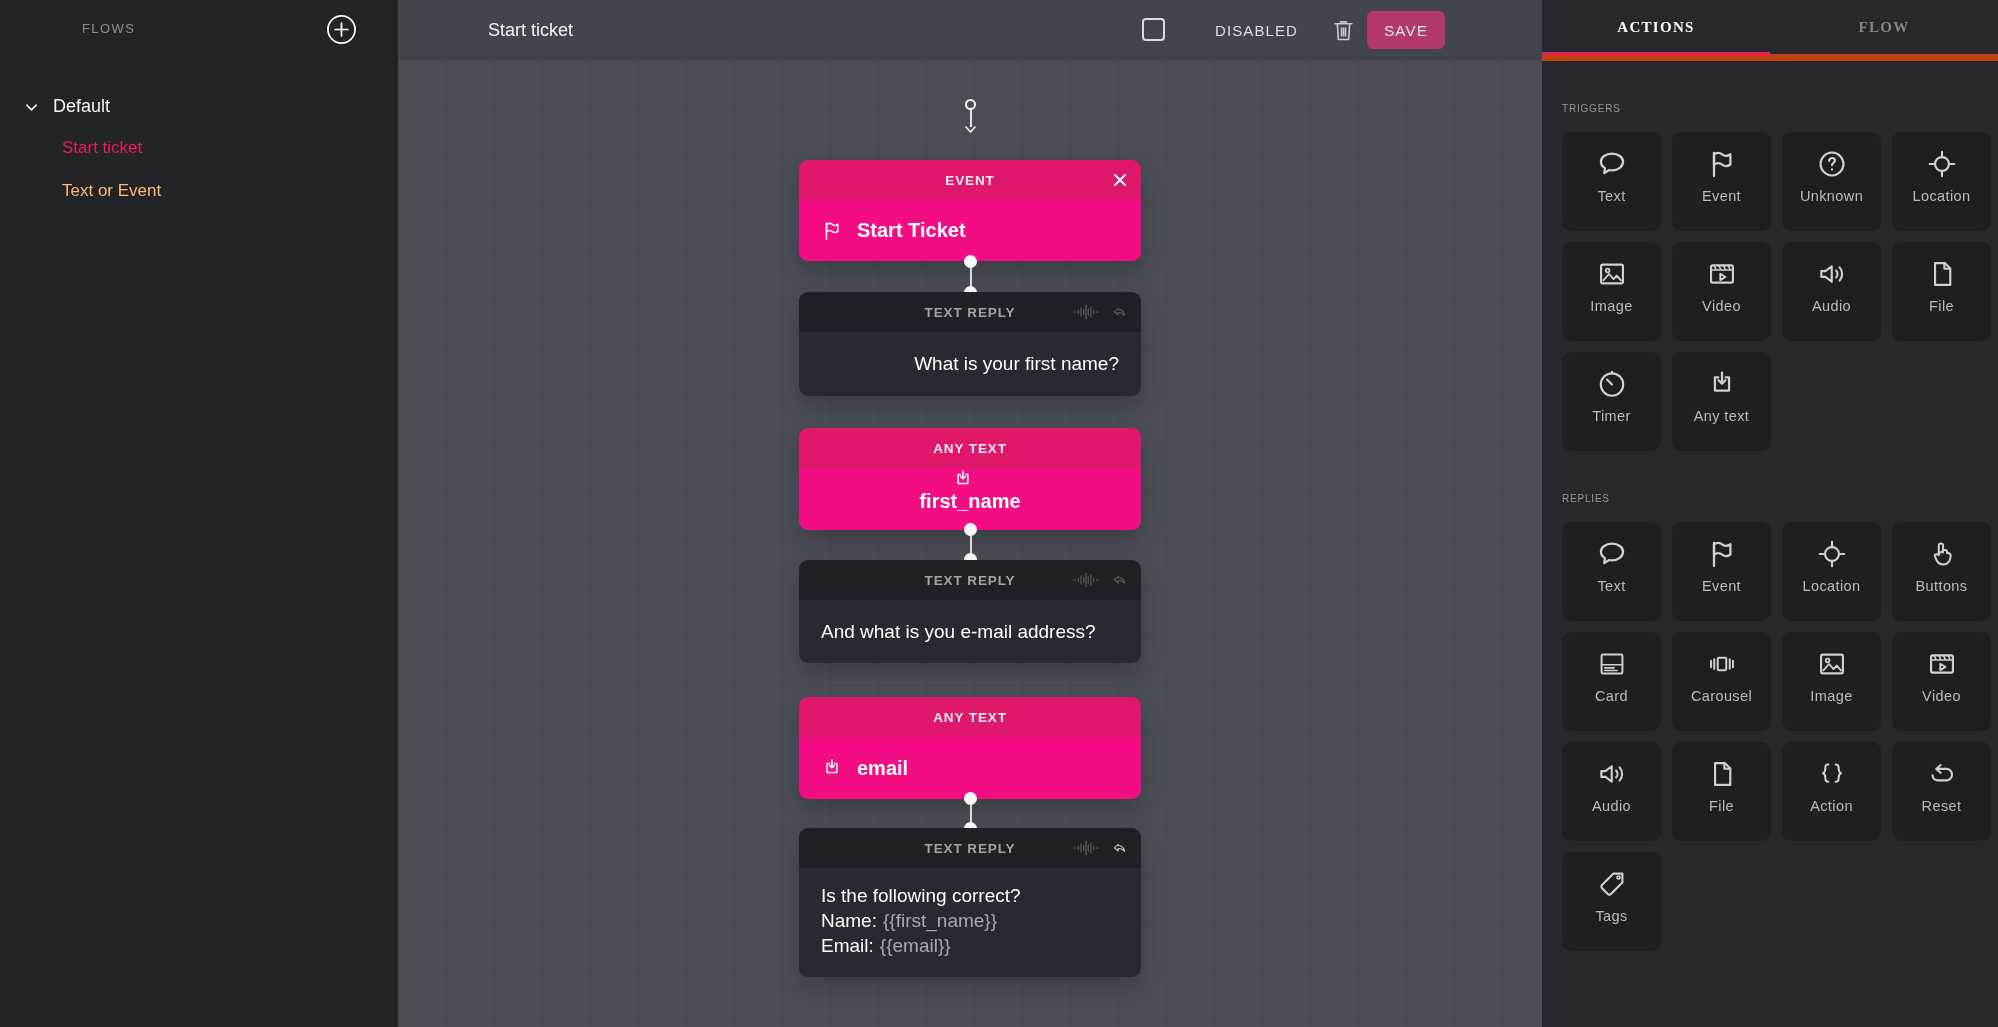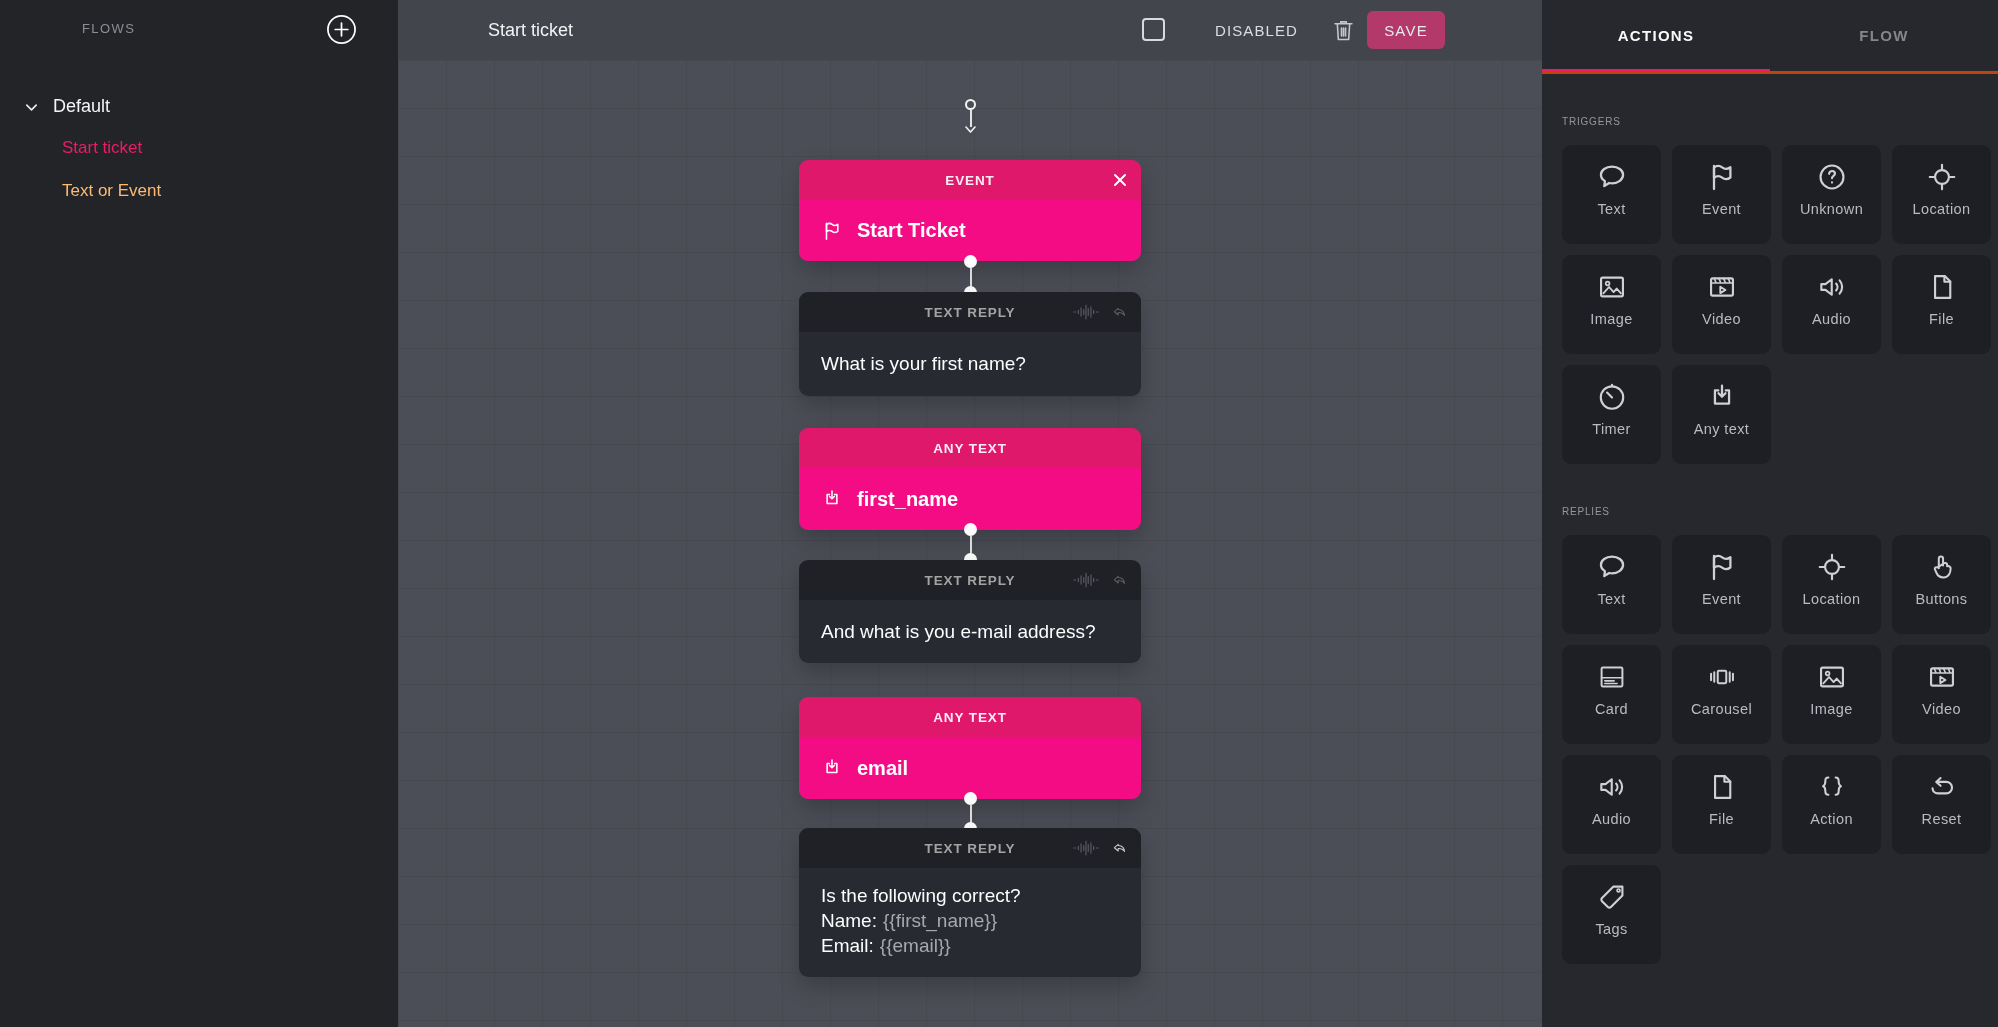--- a/index.html
+++ b/index.html
@@ -71,29 +71,29 @@
   .tpl-var { color:#a7a8af; margin-left:6px; font-weight:400; }
 
   .connector { position:absolute; left:566px; width:13px; display:flex; flex-direction:column; align-items:center; }
   .dot { width:13px; height:13px; border-radius:50%; background:#fdfdfd; flex:0 0 auto; cursor:pointer; }
   .conn-line { width:2px; flex:1 1 auto; background:rgba(255,255,255,.8); }
   .connector.c1 { top:195px; height:44px; }
   .connector.c2 { top:463px; height:43px; }
   .connector.c3 { top:732px; height:43px; }
 
   .node.n1 { top:100px; } .node.n1 .node-body { height:61px; }
-  .node.n2 { top:232px; } .node.n2 .node-body { height:64px; }
-  .node.n3 { top:368px; } .node.n3 .node-body { height:62px; }
+  .node.n2 { top:232px; } .node.n2 .node-body { height:64px;justify-content:flex-end; }
+  .node.n3 { top:368px; } .node.n3 .node-body { height:62px;flex-direction:column; }
   .node.n4 { top:500px; } .node.n4 .node-body { height:63px; }
   .node.n5 { top:637px; } .node.n5 .node-body { height:62px; }
   .node.n6 { top:768px; } .node.n6 .node-body { height:109px; }
 
   
   .panel { position:absolute; left:1542px; top:0; width:456px; height:1027px; background:#27282d; }
-  .tabs { display:flex; height:74px; border-bottom:3px solid #c2410c; }
+  .tabs { display:flex; height:61px; border-bottom:7px solid #c2410c;font-family:Liberation Serif, serif; }
   .tab { flex:1; display:flex; align-items:center; justify-content:center; font-size:15px; font-weight:700; letter-spacing:1.3px; color:#85868c; position:relative; cursor:pointer; background:none; border:none; font-family:inherit; }
   .tab.active { color:#fbfbfc; }
   .tab.active::after { content:""; position:absolute; left:0; right:0; bottom:-1px; height:3px; background:#e81e63; }
   .panel-content { padding:0 20px; }
   .section-title { margin-top:42px; font-size:10px; letter-spacing:.8px; color:#96979d; }
   .tile-grid { margin-top:18px; display:grid; grid-template-columns:repeat(4, 99px); gap:11px; }
   .tile { width:99px; height:99px; background:#1e1f24; border-radius:9px; display:flex; flex-direction:column; align-items:center; cursor:pointer; }
   .tile-icon { margin-top:16px; width:34px; height:32px; color:#ced0d4; }
   .tile-label { margin-top:8px; font-size:14.5px; letter-spacing:.4px; color:#babbc1; }
 </style>

